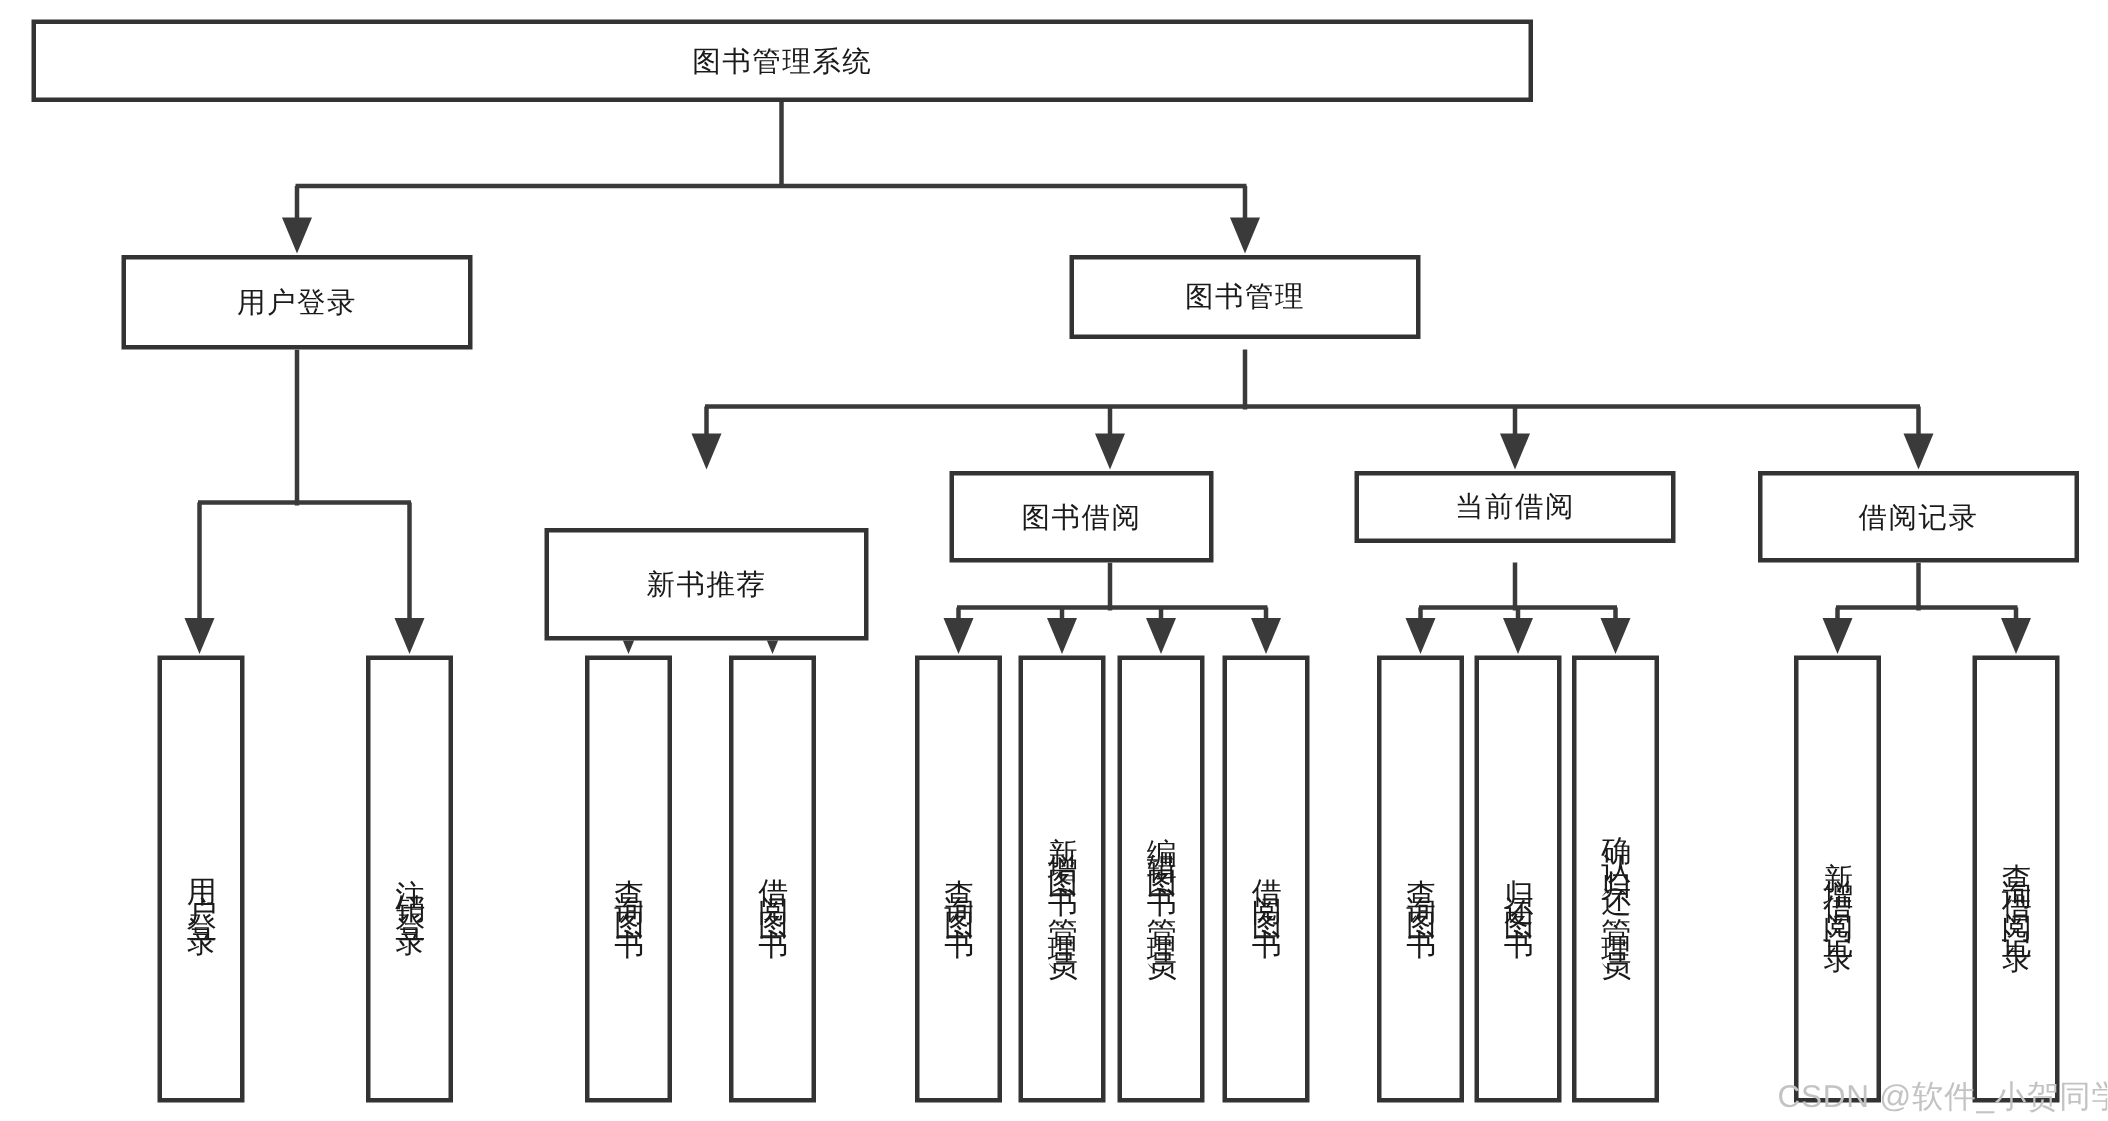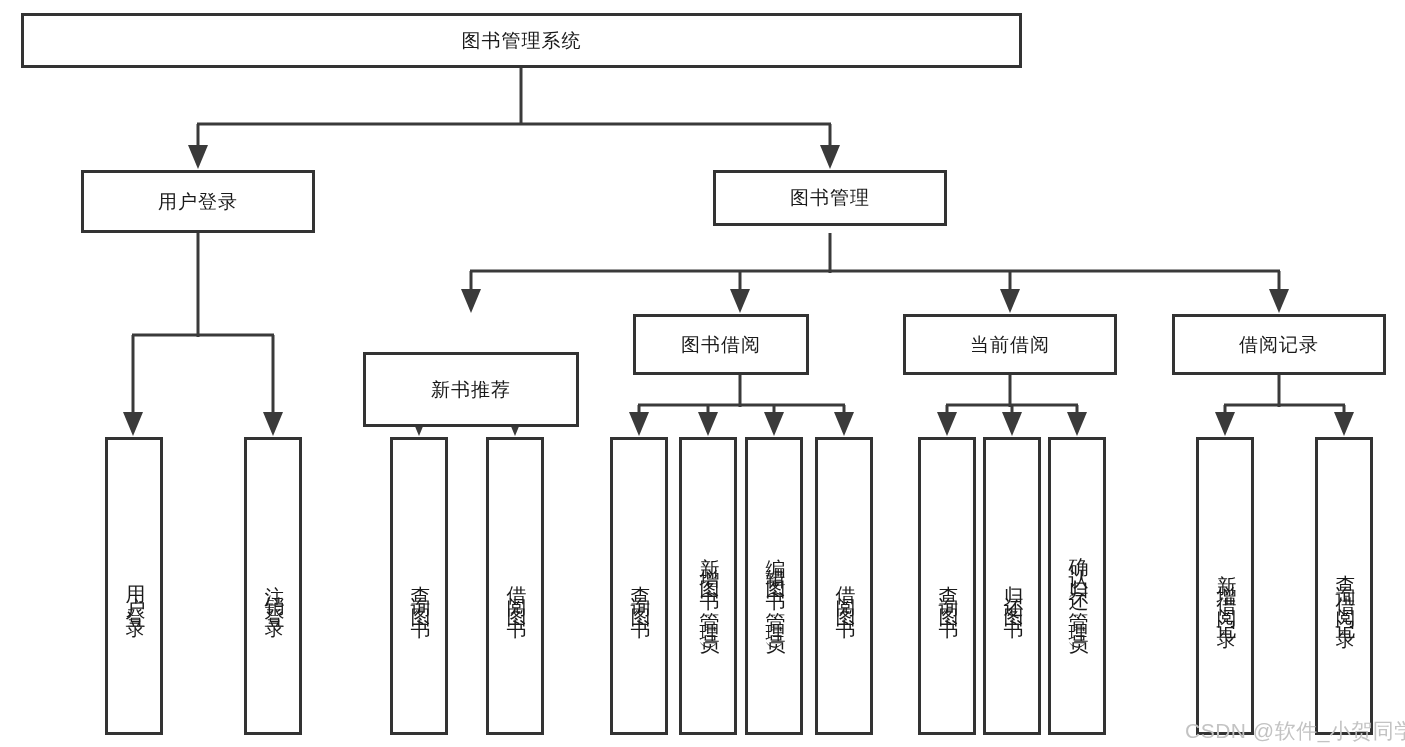--- a/index.html
+++ b/index.html
@@ -32,21 +32,20 @@
   .node {
     position: absolute;
     box-sizing: border-box;
     background: var(--box_fill, #ffffff);
     border: 3px solid var(--box_border, #333333);
     color: var(--text, #1a1a1a);
     display: flex;
     align-items: center;
     justify-content: center;
     z-index: 2;
-    font-family: Liberation Mono, monospace;
   }
   .node.h {
     font-size: 19px;
     letter-spacing: 1px;
   }
   .node.v .vtext {
     writing-mode: vertical-rl;
     text-orientation: mixed;
     font-size: 20px;
     line-height: 1;
@@ -146,21 +145,21 @@
     </g>
   </svg>
 
   <div class="node h" style="left:21px; top:13px; width:1001px; height:55px;">图书管理系统</div>
 
   <div class="node h" style="left:81px; top:170px; width:234px; height:63px;">用户登录</div>
   <div class="node h" style="left:713px; top:170px; width:234px; height:56px;">图书管理</div>
 
   <div class="node h" style="left:363px; top:314px; width:216px; height:75px;margin-top:38px;">新书推荐</div>
   <div class="node h" style="left:633px; top:314px; width:176px; height:61px;">图书借阅</div>
-  <div class="node h" style="left:903px; top:314px; width:214px; height:61px;">当前借阅</div>
+  <div class="node h" style="left:903px; top:314px; width:214px; height:48px;">当前借阅</div>
   <div class="node h" style="left:1172px; top:314px; width:214px; height:61px;">借阅记录</div>
 
   <div class="node v" style="left:105px; top:437px; width:58px; height:298px;">
     <span class="vtext">用户登录</span>
   </div>
   <div class="node v" style="left:244px; top:437px; width:58px; height:298px;">
     <span class="vtext">注销登录</span>
   </div>
 
   <div class="node v" style="left:390px; top:437px; width:58px; height:298px;">

